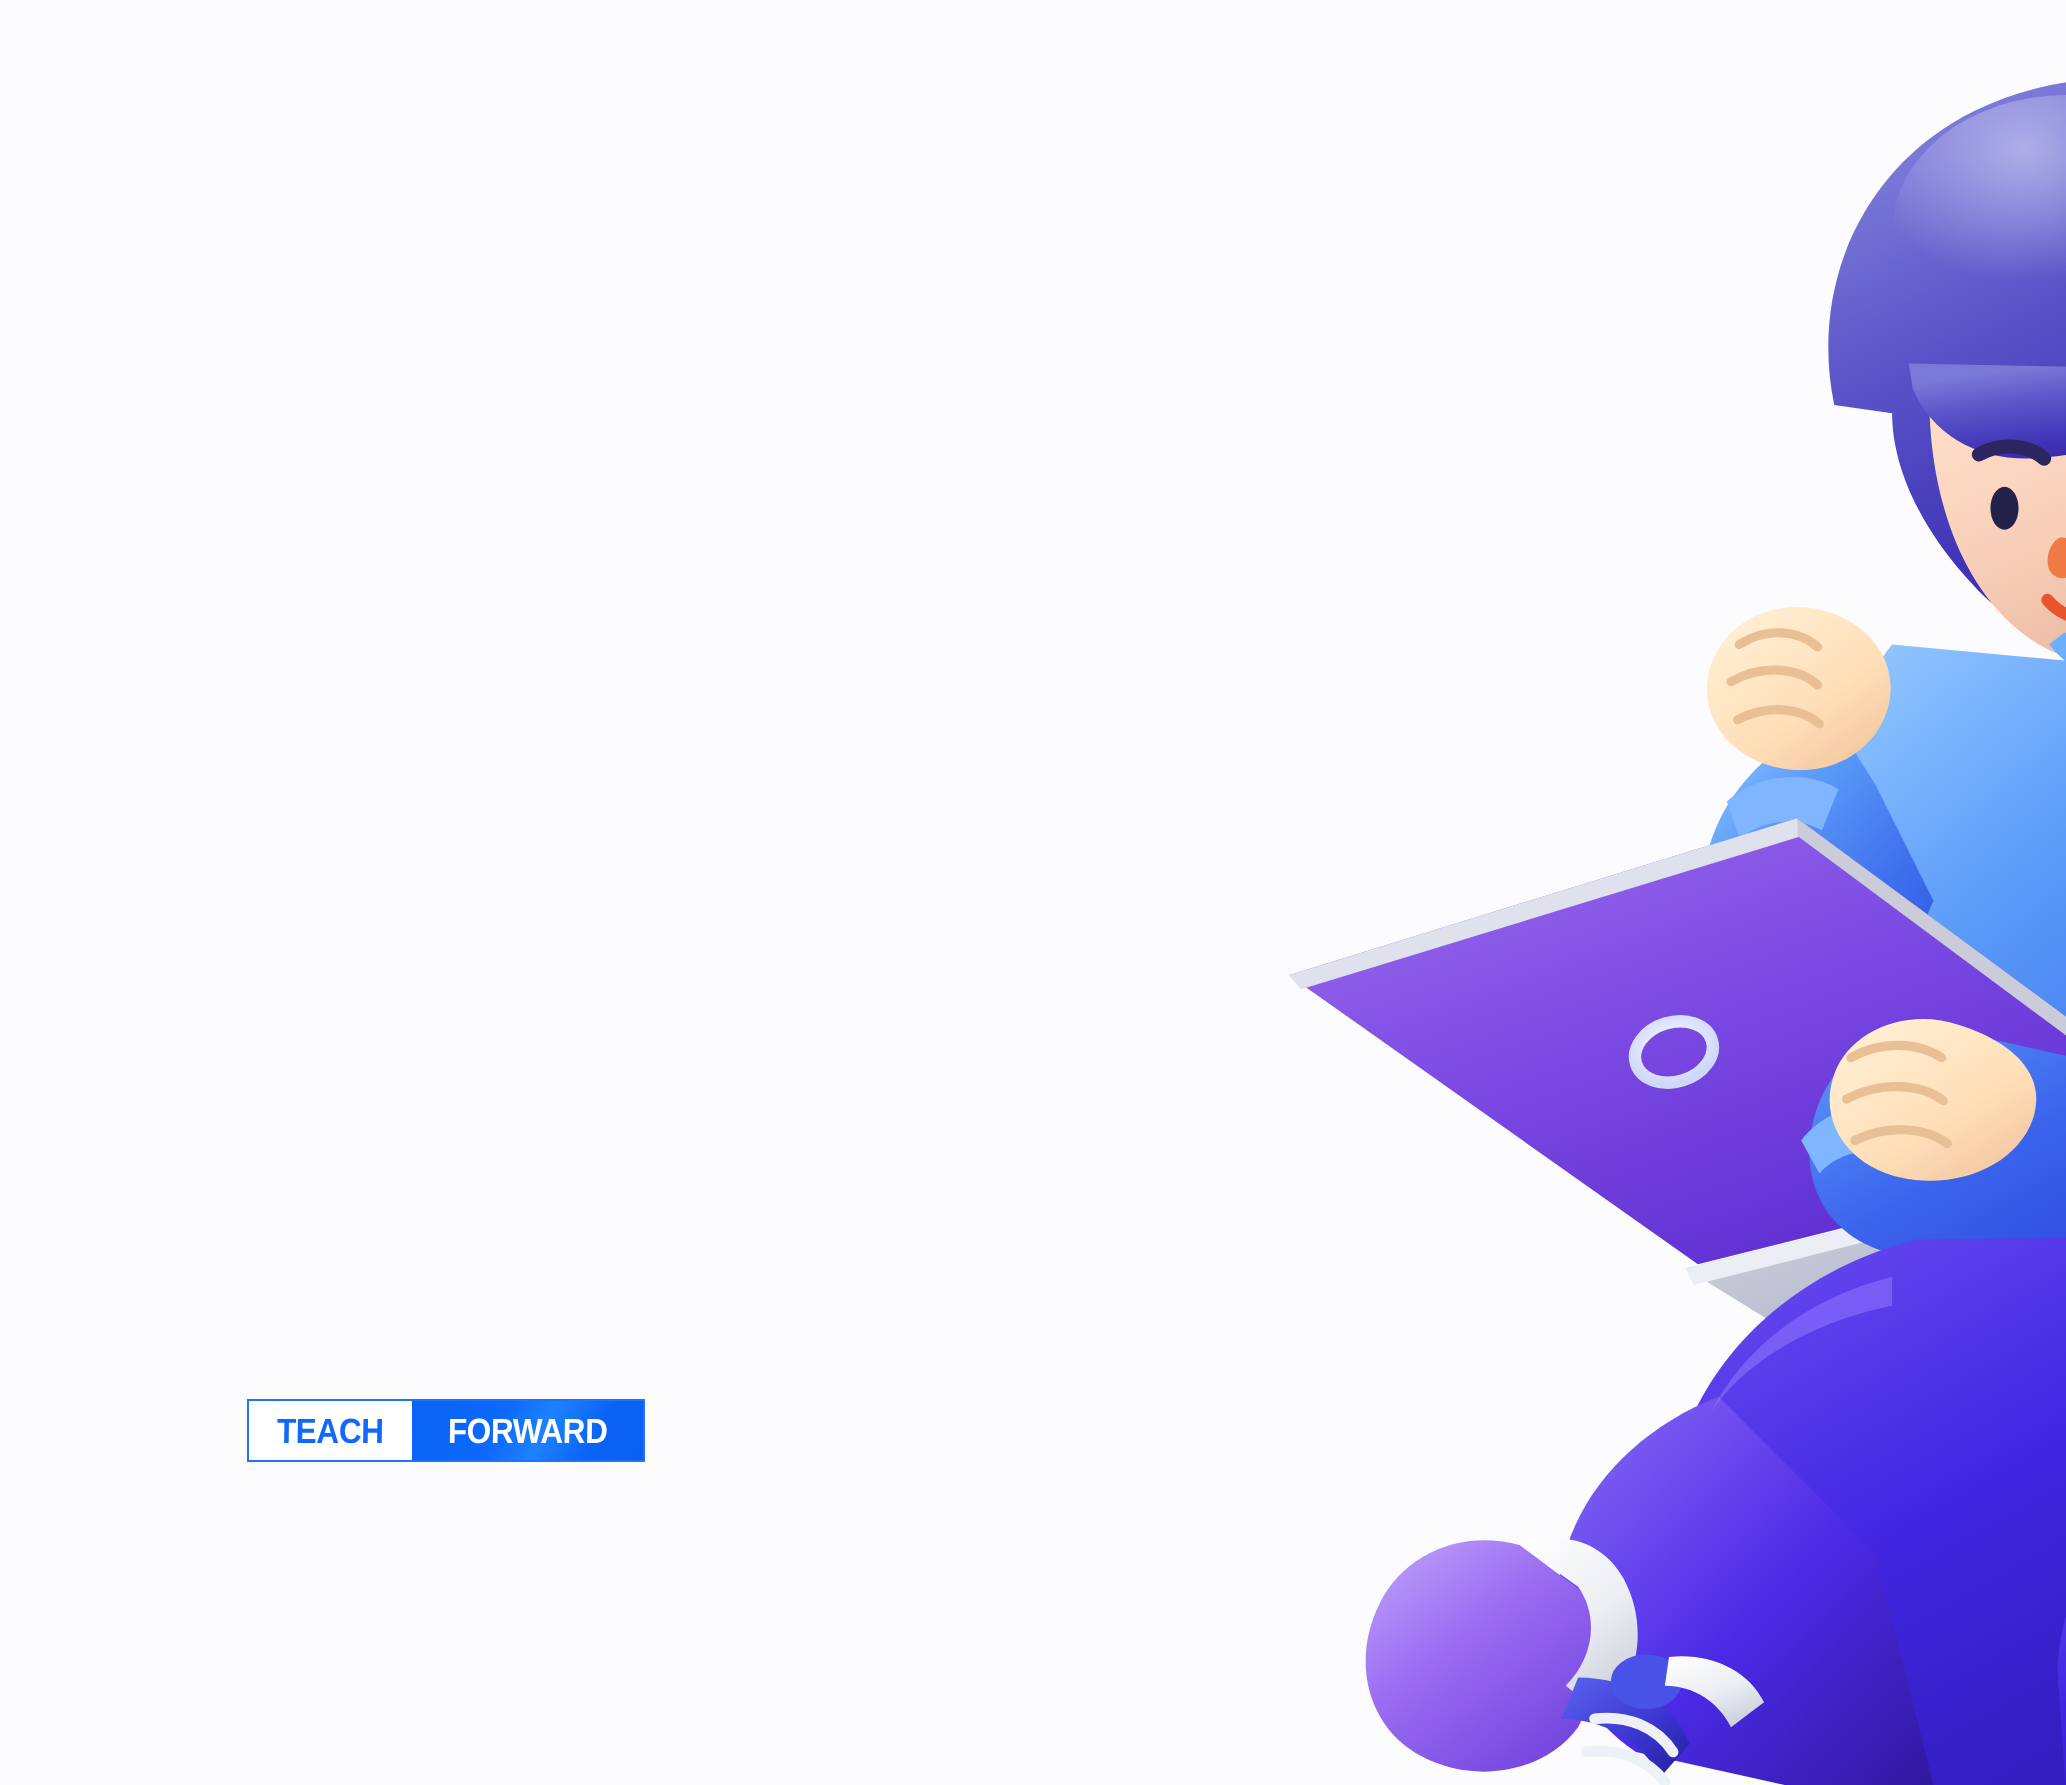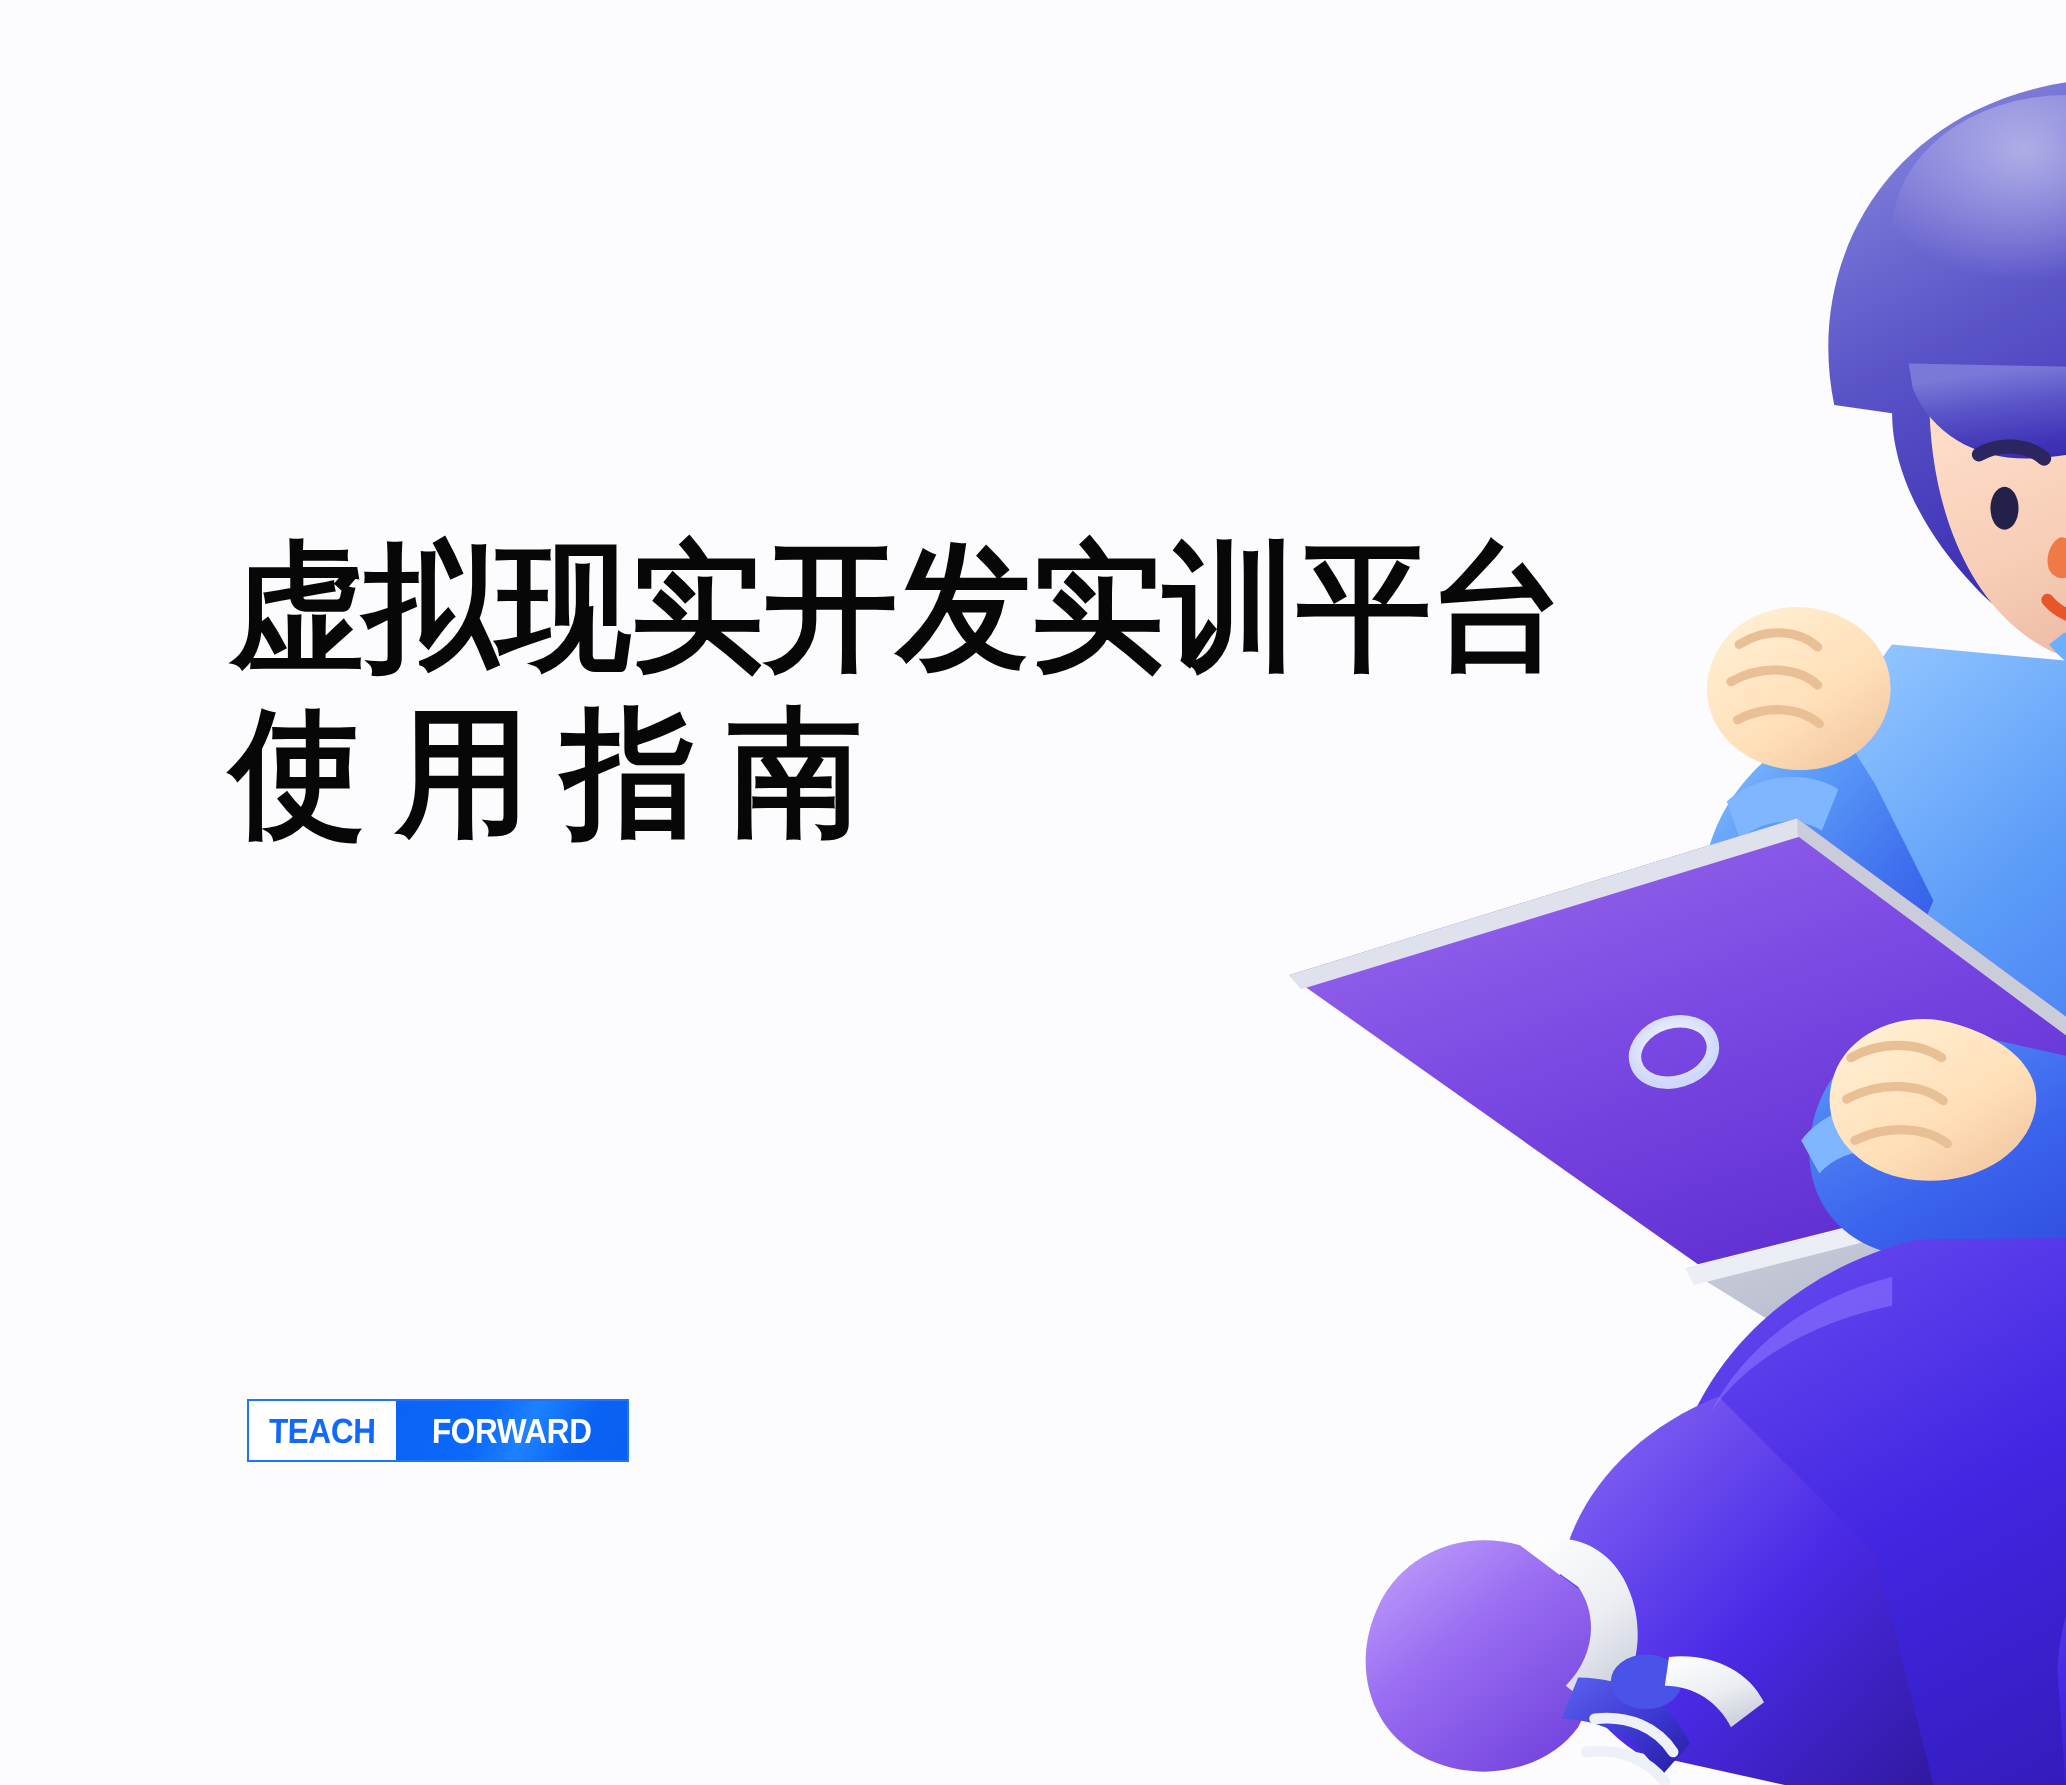--- a/index.html
+++ b/index.html
@@ -39,21 +39,21 @@
 
   
   .logo{
     position:absolute;left:247px;top:1399px;
     display:flex;align-items:stretch;
     height:63px;border:2.1px solid #1e74ff;box-sizing:border-box;
     z-index:40;
   }
   .logo-left{
     background:#ffffff;display:flex;align-items:center;justify-content:center;
-    padding:0 14px;
+    padding:0 22px;
   }
   .logo-left span{
     color:#1168ff;font-weight:700;font-size:35px;line-height:1;
     transform:scaleX(.9) skewX(-1deg);transform-origin:center;
     letter-spacing:-0.4px;font-family:"Liberation Sans",sans-serif;
   }
   .logo-right{
     background:linear-gradient(115deg,#0a63f5 0%,#0c69fb 38%,#1d82ff 56%,#0a63f5 78%,#0b5fef 100%);
     display:flex;align-items:center;justify-content:center;padding:0 27px;
   }
@@ -347,24 +347,20 @@
                  C3120 3660 2980 3560 2780 3530 Z" fill="url(#gPants)"></path>
         <path d="M2560 3580 C2400 3640 2290 3760 2250 3900
                  C2300 3760 2420 3660 2580 3620 Z" fill="#7a62f7" opacity="0.45"></path>
       </g>
     </svg>
   </div>
 
   <div class="textblock">
 
 
-    <div class="headline">
-      <div class="hl-line l1">虚拟现实开发实训平台</div>
-      <div class="hl-line l2">使用指南</div>
-    </div>
 
   </div>
 
   <div class="logo">
     <div class="logo-left">
       <span>TEACH</span>
     </div>
     <div class="logo-right">
       <span>FORWARD</span>
     </div>

